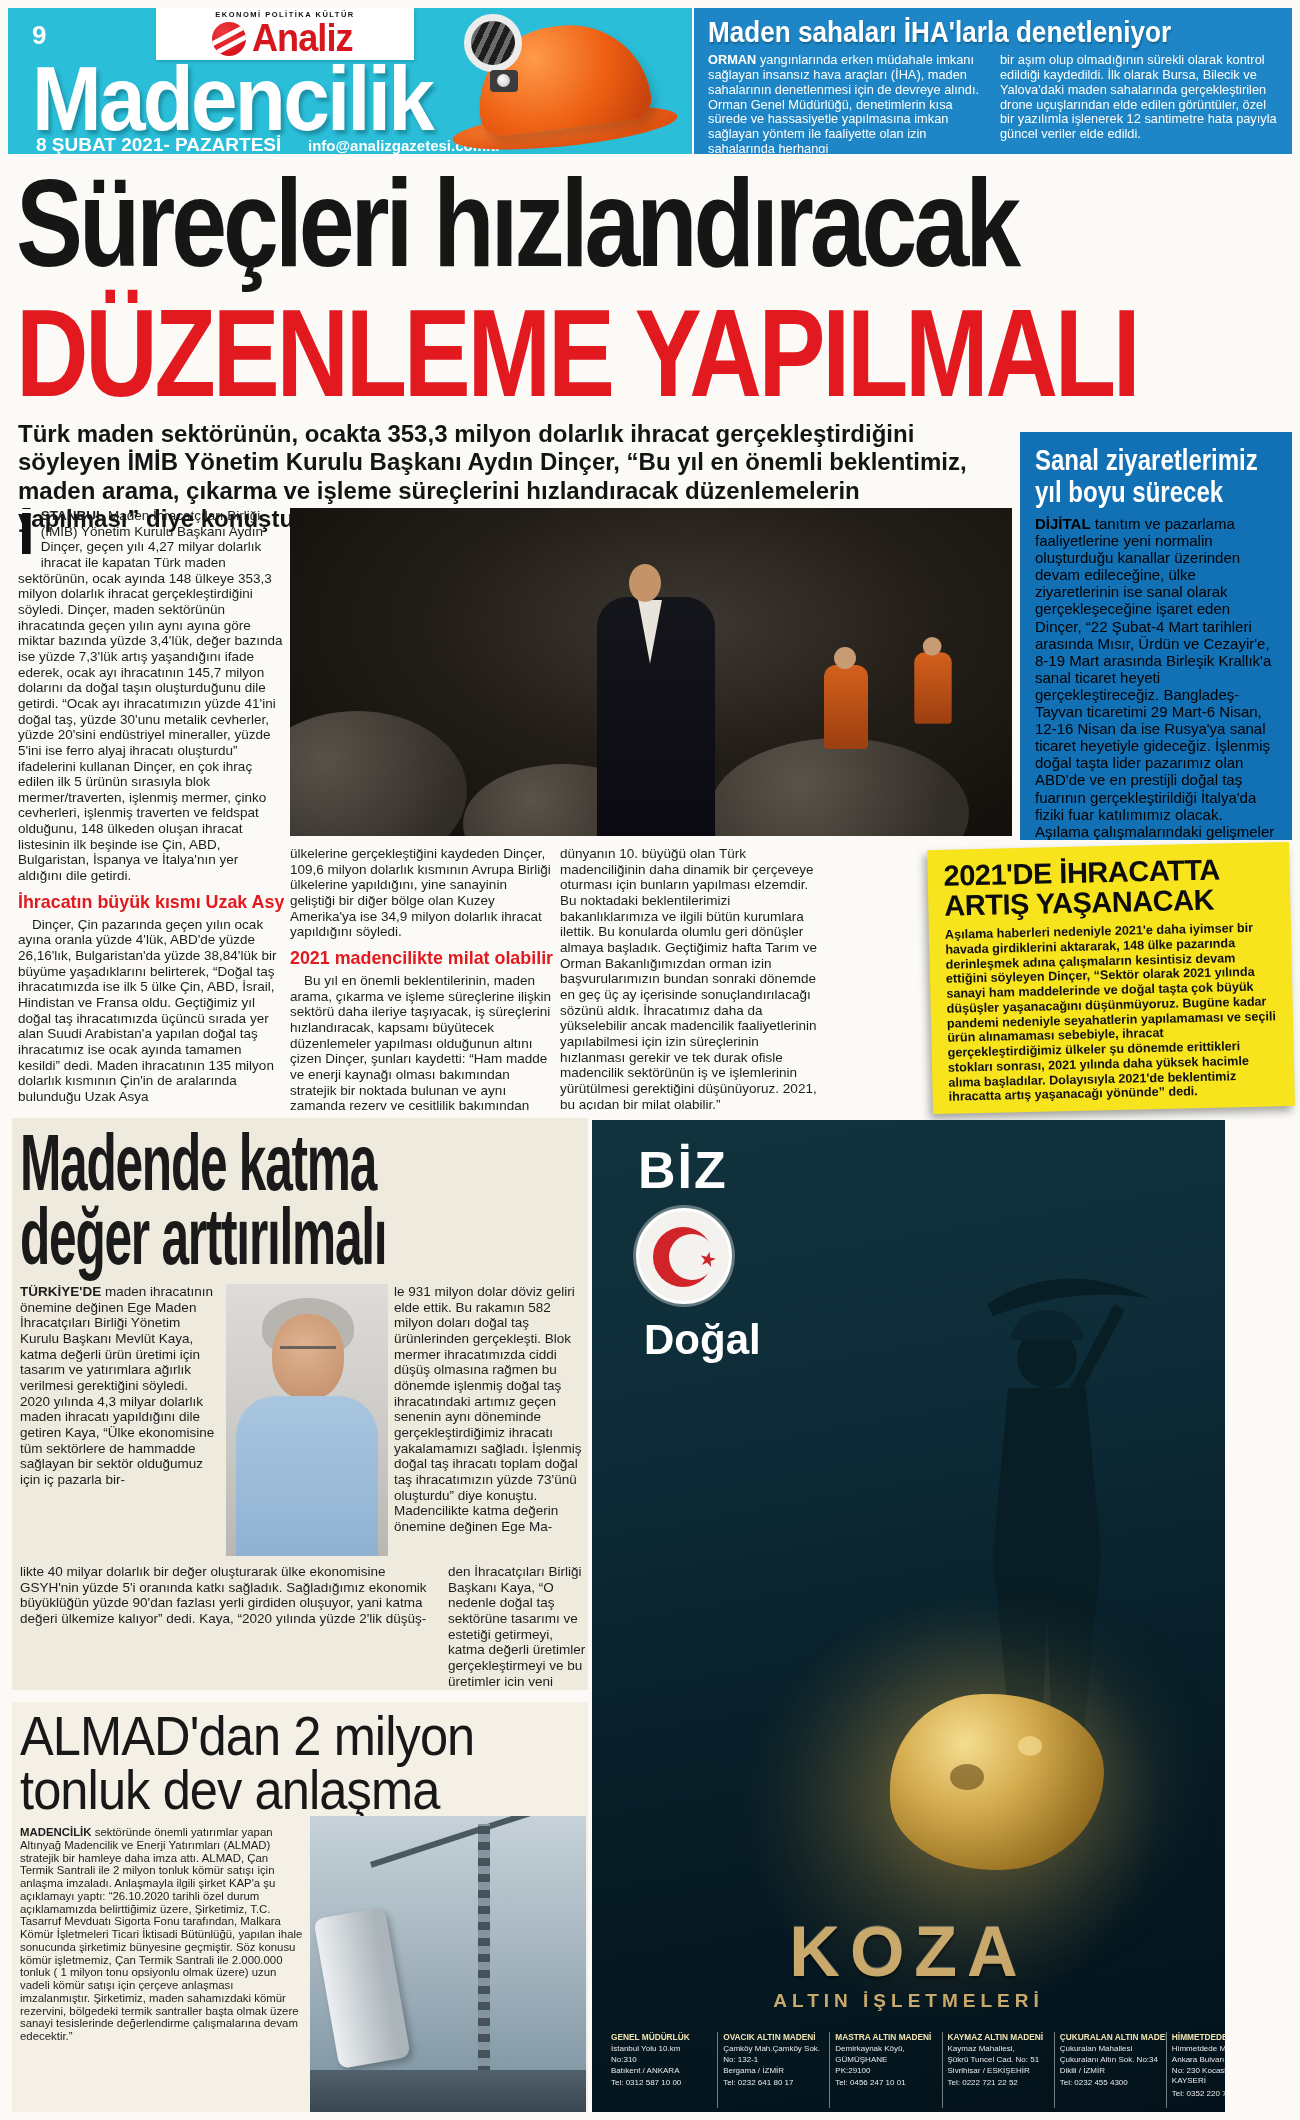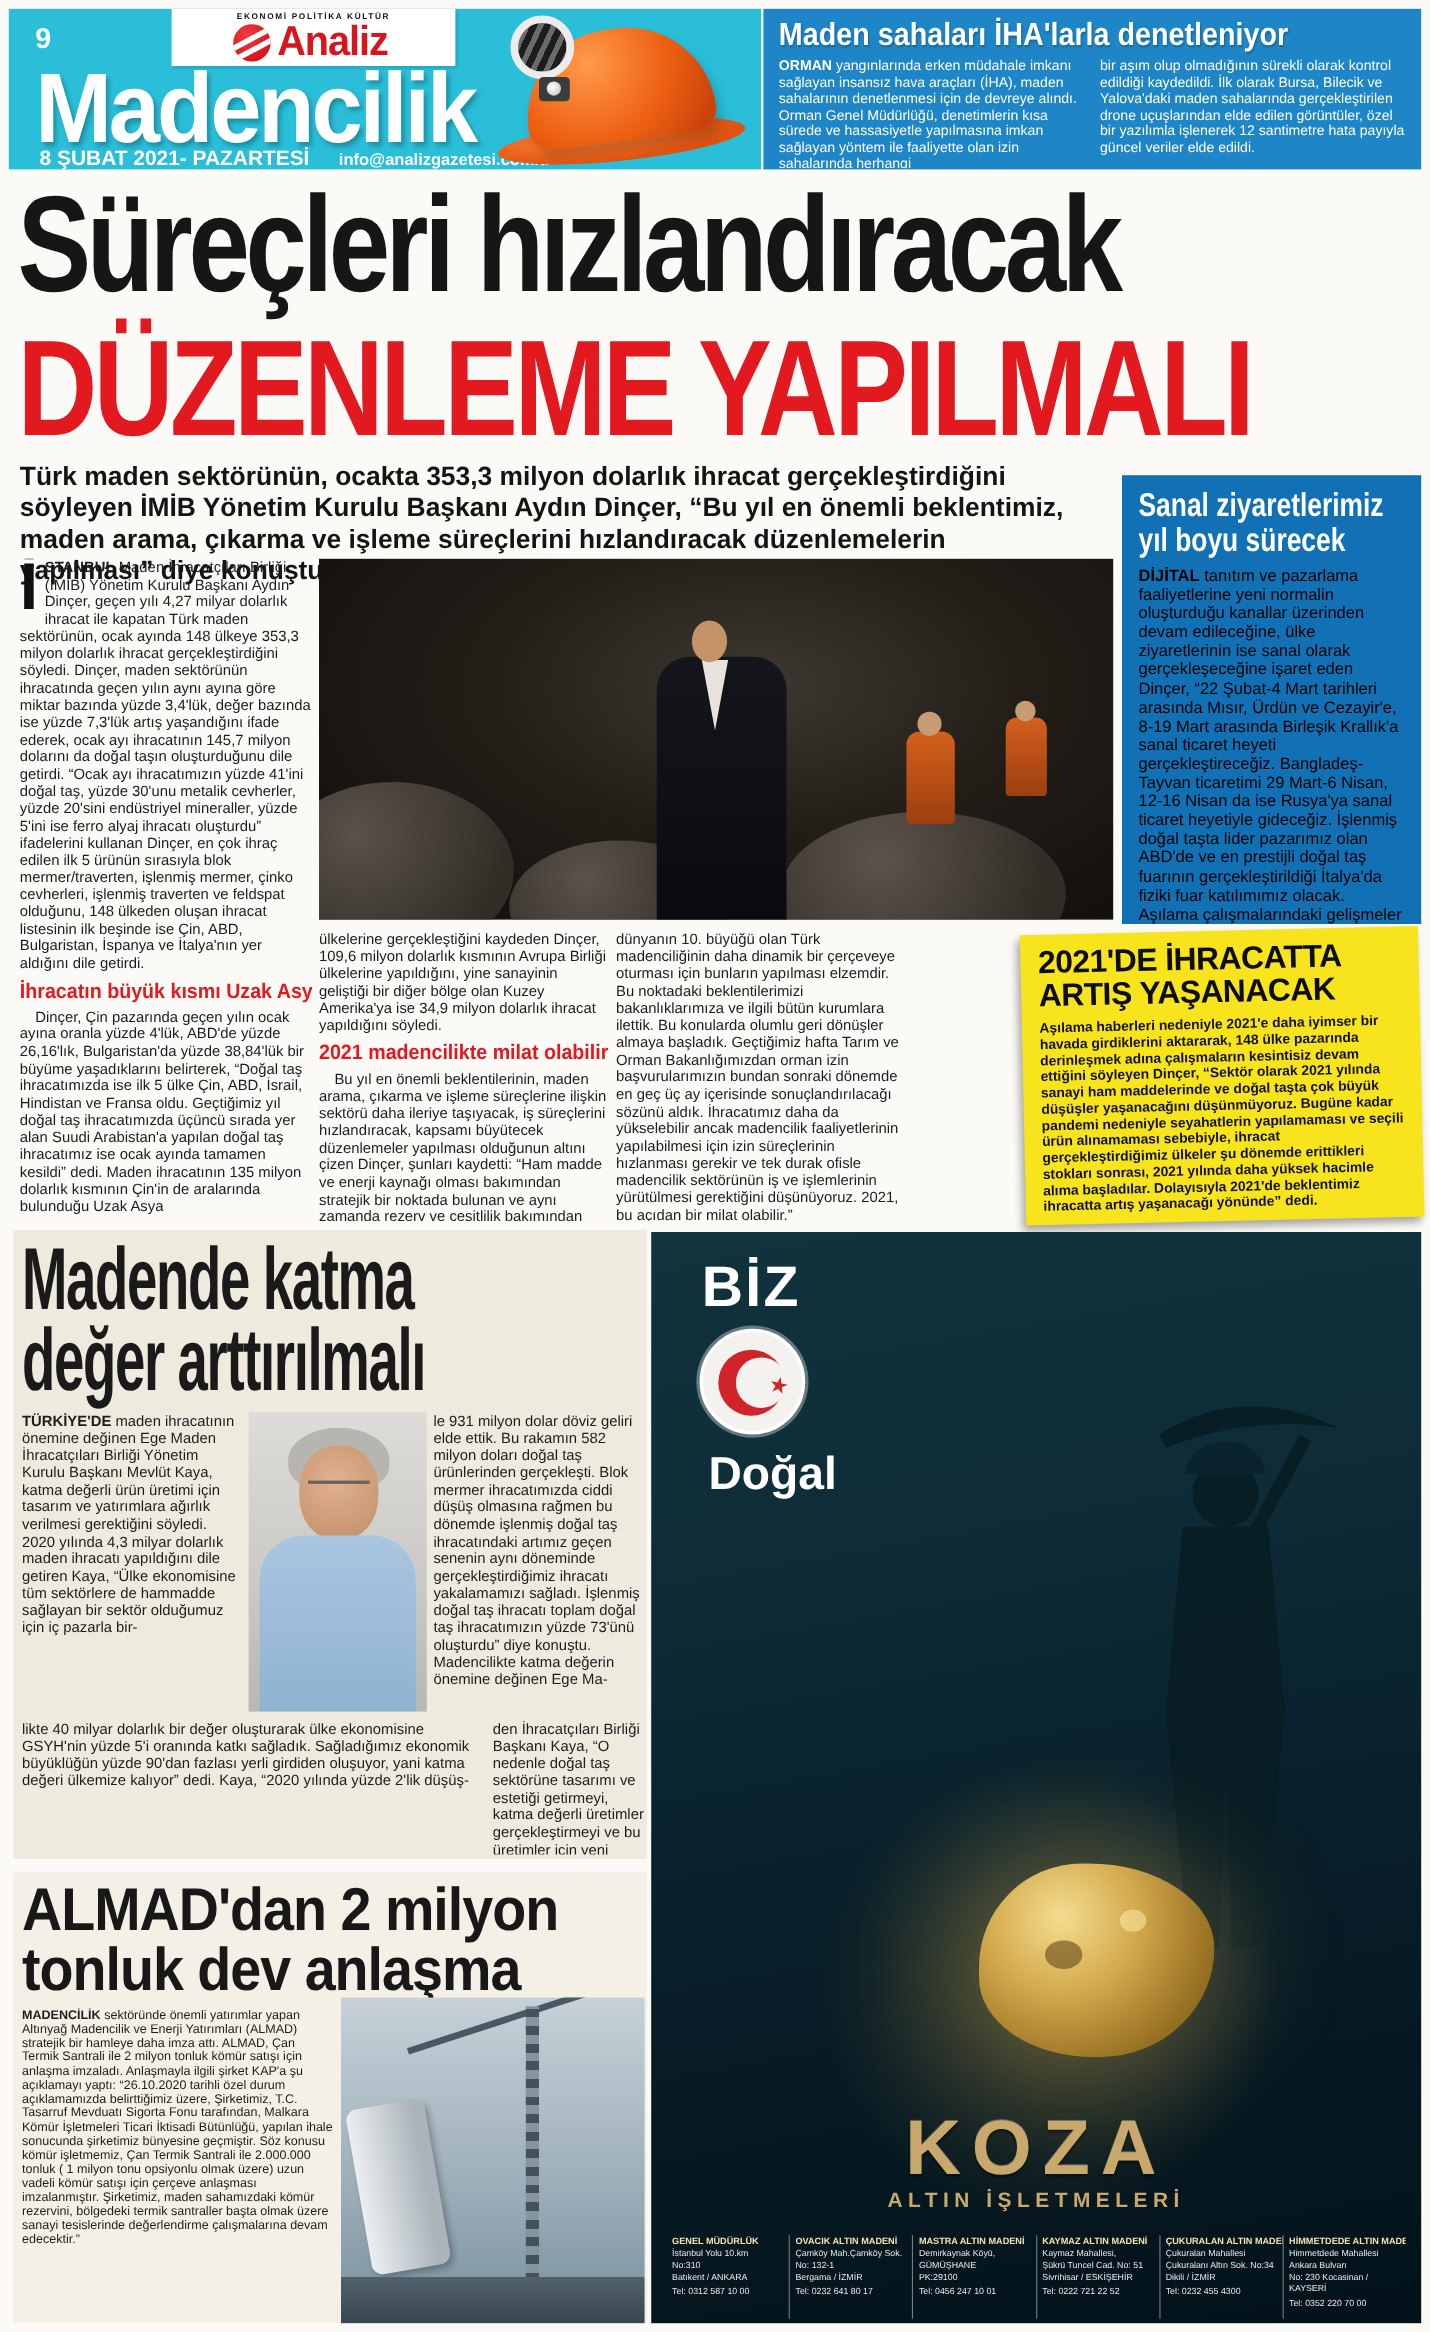--- a/index.html
+++ b/index.html
@@ -116,39 +116,39 @@
   .kaya-glasses { position:absolute; left:54px; top:62px; width:56px; height:12px;
                border-top:3px solid #6d6258; }
   .kaya-shirt { position:absolute; left:10px; top:112px; width:142px; height:160px; border-radius:40px 40px 0 0;
                background:linear-gradient(180deg,#a9c6e0,#8fb2d2); }
   .sec2-colR { position:absolute; left:394px; top:1284px; width:192px; height:276px; overflow:hidden; }
   .sec2-row2L { position:absolute; left:20px; top:1564px; width:420px; height:122px; overflow:hidden; }
   .sec2-row2R { position:absolute; left:448px; top:1564px; width:138px; height:122px; overflow:hidden; }
 
   
   .panel3 { position:absolute; left:12px; top:1702px; width:576px; height:410px; background:#f4f0e6; }
-  .h3-big { position:absolute; left:20px; top:1710px; color:#181818; font-weight:700; font-size:55px;
+  .h3-big { position:absolute; left:20px; top:1710px; color:#181818; font-weight:400; font-size:55px;
             line-height:.98; letter-spacing:-1px; }
   .h3-big div { white-space:nowrap; transform:scaleX(.92); transform-origin:0 0; }
   .almad-body { position:absolute; left:20px; top:1826px; width:284px; height:284px; overflow:hidden;
                 font-size:11.4px; line-height:1.12; color:#1d1d1d; }
   .almad-photo { position:absolute; left:310px; top:1816px; width:276px; height:296px; overflow:hidden;
                  background:linear-gradient(180deg,#c6d1d8 0%, #9fb0bb 55%, #77909d 100%); }
   .tank { position:absolute; left:16px; top:96px; width:72px; height:152px; border-radius:10px;
           background:linear-gradient(90deg,#eceff1,#aab4ba 85%); transform:rotate(-10deg);
           box-shadow:3px 4px 6px rgba(0,0,0,.25); }
   .mast { position:absolute; left:168px; top:8px; width:12px; height:266px;
           background:repeating-linear-gradient(0deg,#45525c 0 8px,#8595a0 8px 16px); }
   .crane-arm { position:absolute; left:60px; top:46px; width:200px; height:6px; background:#4a5862;
                transform:rotate(-18deg); transform-origin:0 0; }
   .almad-deck { position:absolute; left:0; bottom:0; width:100%; height:42px;
                 background:linear-gradient(180deg,#51616c,#39464f); }
 
   
-  .koza-ad { position:absolute; left:592px; top:1120px; width:700px; height:992px; overflow:hidden;
+  .koza-ad { position:absolute; left:592px; top:1120px; width:633px; height:992px; overflow:hidden;
              background:linear-gradient(170deg,#11333d 0%, #0d2c38 30%, #081e28 60%, #03121a 100%); }
   .koza-glow { position:absolute; left:150px; top:480px; width:420px; height:420px; border-radius:50%;
              background:radial-gradient(circle, rgba(208,168,76,.28) 0%, rgba(208,168,76,0) 70%); }
   .biz { position:absolute; left:46px; top:20px; color:#fff; font-size:52px; font-weight:900; letter-spacing:2px; }
   .emblem { position:absolute; left:44px; top:88px; width:96px; height:96px; border-radius:50%;
             background:#f4f2ee; border:3px solid #fff; box-shadow:0 0 0 3px rgba(255,255,255,.35); }
   .crescent { position:absolute; left:14px; top:16px; width:60px; height:60px; border-radius:50%; background:#d0232a; }
   .crescent::after { content:""; position:absolute; left:16px; top:7px; width:46px; height:46px; border-radius:50%; background:#f4f2ee; }
   .star { position:absolute; right:12px; top:36px; color:#d0232a; font-size:20px; transform:rotate(12deg); }
   .icin { position:absolute; left:52px; top:196px; color:#fff; font-size:42px; font-weight:bold; }

